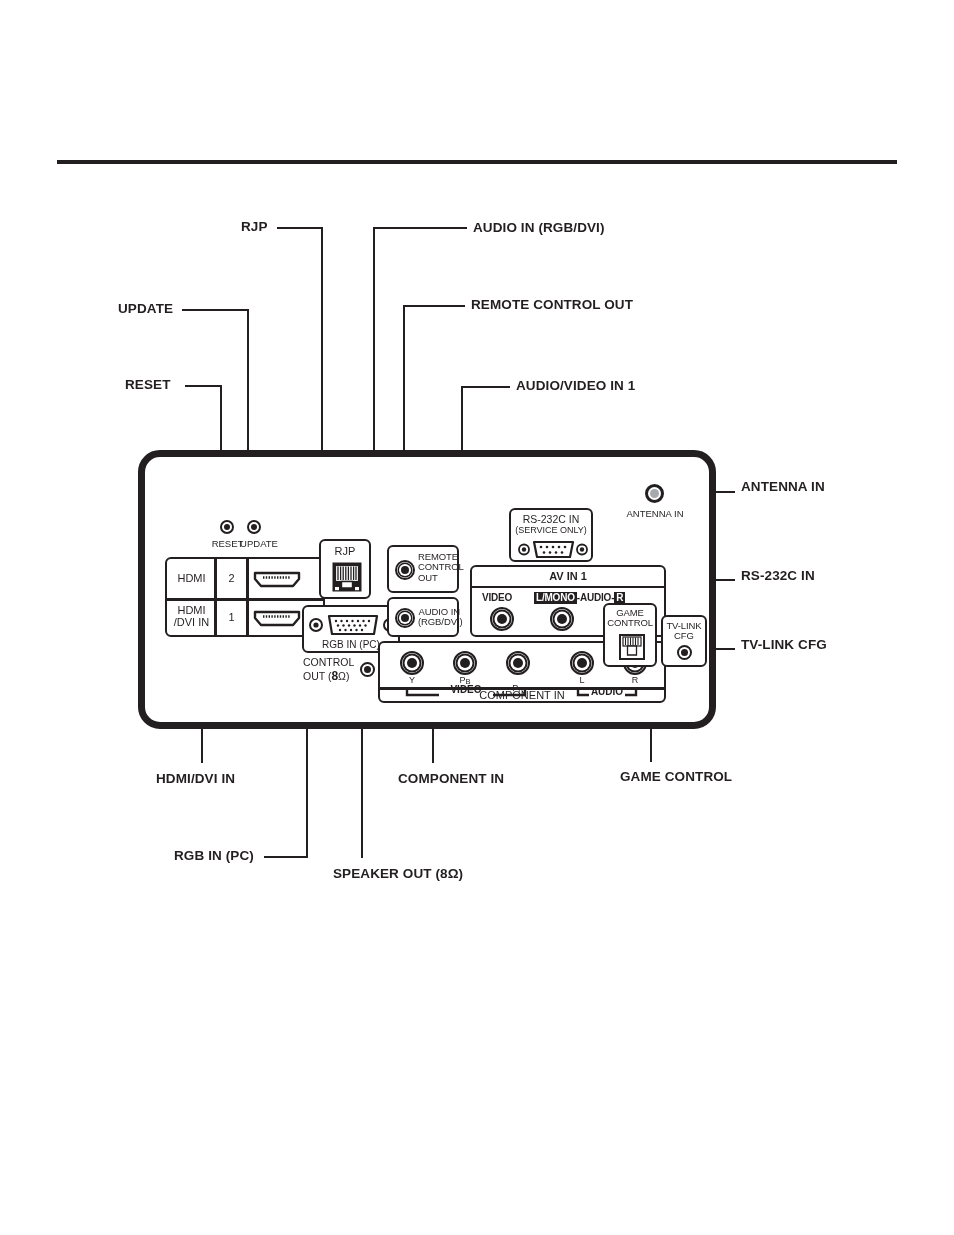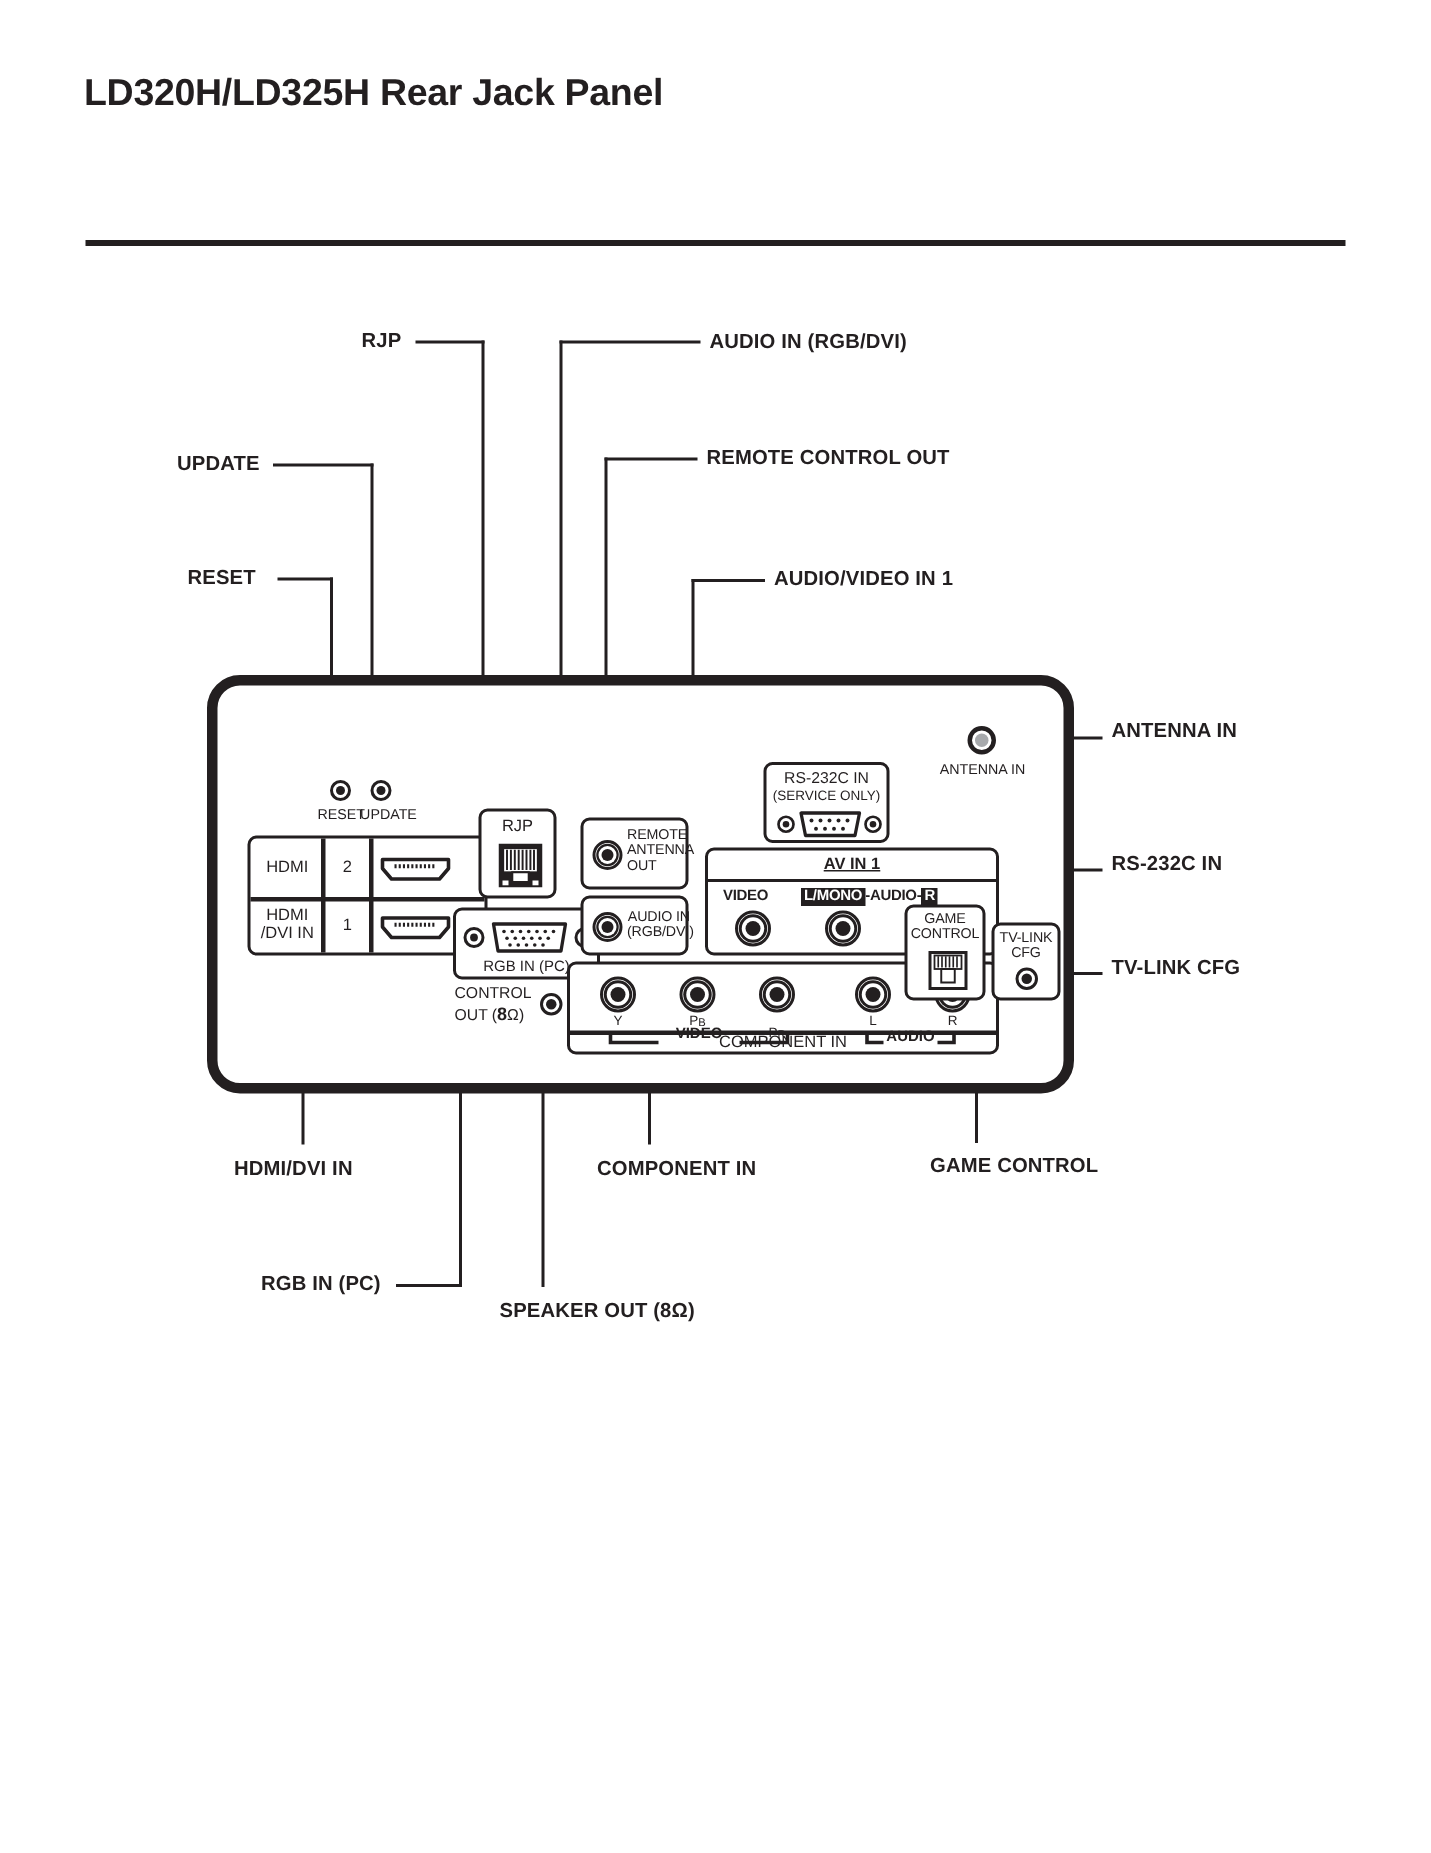--- a/index.html
+++ b/index.html
@@ -125,21 +125,20 @@
   .brk svg{display:block;}
 
   .sub{font-size:7.5px;vertical-align:baseline;position:relative;top:1px;}
   .ohm-big{font-size:12px;font-weight:600;}
 </style>
 </head>
 <body>
 
 <div class="page">
 
-  <div class="page-title">LD320H/LD325H Rear Jack Panel</div>
   <div class="title-rule"></div>
 
   <div class="callout" style="left:241px;top:219px;">RJP</div>
   <div class="callout" style="left:473px;top:220px;">AUDIO IN (RGB/DVI)</div>
   <div class="callout" style="left:118px;top:301px;">UPDATE</div>
   <div class="callout" style="left:471px;top:297px;">REMOTE CONTROL OUT</div>
   <div class="callout" style="left:125px;top:377px;">RESET</div>
   <div class="callout" style="left:516px;top:378px;">AUDIO/VIDEO IN 1</div>
 
   <div class="callout" style="left:741px;top:479px;">ANTENNA IN</div>
@@ -282,21 +281,21 @@
 
     <div class="plain" style="left:158px;top:200px;width:66px;text-align:left;font-size:10.5px;">CONTROL</div>
     <div style="position:absolute;left:158px;top:212px;font-size:10.5px;color:#231f20;white-space:nowrap;">
       <span>OUT (</span><span class="ohm-big">8</span><span>Ω)</span>
     </div>
     <div class="rca sm" style="left:215px;top:205px;"></div>
 
     <div class="mod" style="left:242px;top:88px;width:72px;height:48px;">
       <div class="rca med" style="left:6px;top:13px;"></div>
       <div class="modlabel" style="left:29px;top:5px;width:42px;text-align:left;">REMOTE
-ANTENNA
+CONTROL
 OUT</div>
     </div>
 
     <div class="mod" style="left:242px;top:140px;width:72px;height:40px;">
       <div class="rca med" style="left:6px;top:9px;"></div>
       <div class="modlabel" style="left:29px;top:8px;width:42px;text-align:right;">AUDIO IN
 (RGB/DVI)</div>
     </div>
 
     <div class="mod" style="left:364px;top:51px;width:84px;height:54px;">
@@ -318,21 +317,21 @@
             <circle cx="26" cy="13.5" r="1.3"></circle>
               <circle cx="32" cy="13.5" r="1.3"></circle>
             <circle cx="38" cy="13.5" r="1.3"></circle>
               <circle cx="44" cy="13.5" r="1.3"></circle>
           </g>
         </svg>
       </div>
     </div>
 
     <div class="mod" style="left:325px;top:108px;width:196px;height:72px;">
-      <div class="avin-head" style="left:0;top:0;width:100%;height:21px;line-height:19px;text-decoration:underline;">AV IN 1</div>
+      <div class="avin-head" style="left:0;top:0;width:100%;height:21px;line-height:19px;">AV IN 1</div>
 
       <div class="avrow" style="left:10px;top:25px;">VIDEO</div>
       <div class="avrow" style="left:62px;top:25px;"><span class="inv">L/MONO</span><span>-AUDIO-</span><span class="inv">R</span></div>
 
       <div class="rca big" style="left:18px;top:40px;"></div>
       <div class="rca big" style="left:78px;top:40px;"></div>
       <div class="rca big" style="left:137px;top:40px;"></div>
     </div>
 
     <div class="mod" style="left:233px;top:184px;width:288px;height:62px;">

